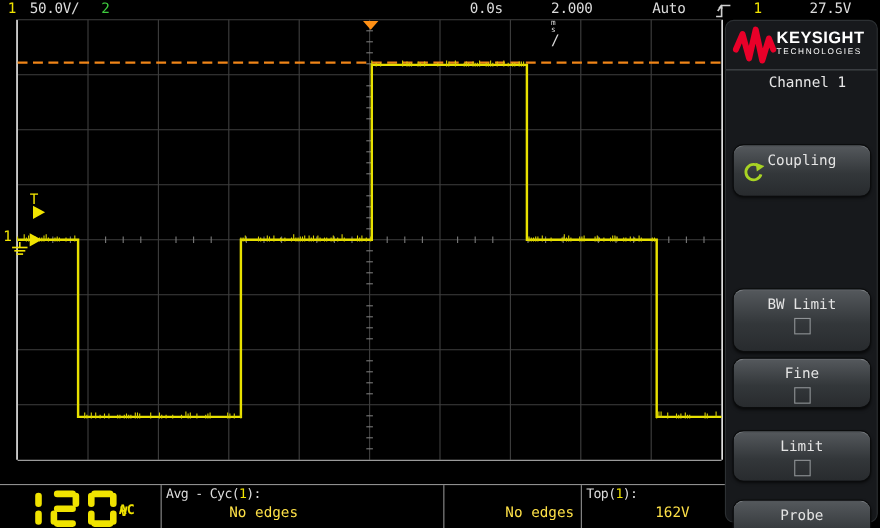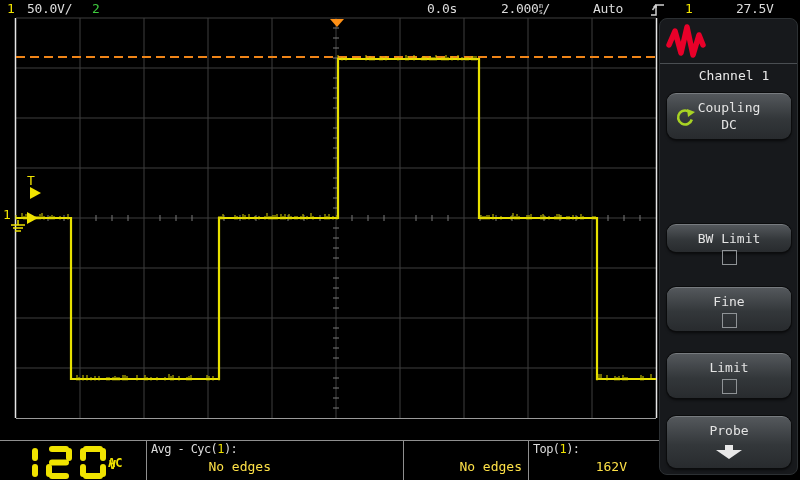--- a/index.html
+++ b/index.html
@@ -2,40 +2,40 @@
 <html><head>
 <meta charset="utf-8">
 <style>
   html,body{margin:0;padding:0;background:#000;}
   #screen{position:relative;width:800px;height:480px;background:#000;overflow:hidden;
           font-family:"DejaVu Sans Mono",monospace;color:#e0e0e0;}
   .abs{position:absolute;}
   
   .tb-item{position:absolute;top:1px;font-size:13px;letter-spacing:-0.3px;white-space:pre;}
   .yellow{color:#f0e300;} .green{color:#3ecb3e;} .white{color:#dcdcdc;}
-  .tb-group{display:flex;align-items:flex-start;}
+  .tb-group{display:flex;align-items:flex-start;flex-direction:column;}
   .unit-stack{display:inline-flex;flex-direction:column;font-size:7px;line-height:6px;margin-top:2px;}
   
   #bottombar{position:absolute;left:0;top:440px;width:659px;height:40px;border-top:1px solid #8f8f8f;background:#000;}
   .meas{position:absolute;top:0;height:40px;border-left:1px solid #8f8f8f;box-sizing:border-box;}
   .meas .lbl{position:absolute;left:4px;top:1px;font-size:12px;letter-spacing:-0.6px;color:#dcdcdc;white-space:pre;}
   .meas .val{position:absolute;right:6px;top:18px;font-size:13px;color:#fde047;white-space:pre;}
   .dvm-mode{position:absolute;font-size:12px;font-weight:bold;color:#f0e300;}
   
   #sidebar{position:absolute;left:659px;top:18px;width:139px;height:457px;background:#17191c;
            border:1px solid #2c3033;border-radius:8px;box-sizing:border-box;}
   #logo-text{position:absolute;left:46px;top:8px;font-family:"Liberation Sans",sans-serif;color:#fff;}
   #logo-name{font-size:15px;font-weight:bold;letter-spacing:0.4px;line-height:15px;}
   #logo-sub{font-size:7.5px;letter-spacing:1.5px;line-height:9px;}
   #sidebar-divider{position:absolute;left:0;top:44px;width:137px;height:1px;background:#4a4e52;}
   #menu-title{position:absolute;left:0;top:49px;width:148px;text-align:center;font-size:13px;color:#e8e8e8;}
   .softkey{position:absolute;left:7px;width:124px;border-radius:9px;
            background:linear-gradient(#54585c,#33373a 55%,#282b2e);
            border-top:1px solid #777b7f;box-shadow:0 0 0 1px #0b0c0d,0 2px 3px rgba(0,0,0,.65);
-           box-sizing:border-box;text-align:center;color:#e4e4e4;font-size:13px;}
+           box-sizing:border-box;text-align:center;color:#e4e4e4;font-size:13px;margin-top:39px;}
   .softkey .sk-label{margin-top:6px;}
   .softkey .sk-value{margin-top:2px;}
   .checkbox{width:13px;height:13px;border:1px solid #8f9396;margin:4px auto 0 auto;background:transparent;}
   
   svg{position:absolute;left:0;top:0;}
 </style>
 </head>
 <body>
 
 <div id="screen">
@@ -196,33 +196,36 @@
     <div class="meas" style="left:528px;width:105px">
       <span class="lbl"><span>Top(</span><span class="yellow">1</span><span>):</span></span>
       <span class="val">162V</span>
     </div>
   </div>
 
   <div id="sidebar">
     <svg style="left:6px;top:4px" width="40" height="38">
       <polyline points="3,22 9,8 15,30 21,4 27,32 33,12 37,22" fill="none" stroke="#e90029" stroke-width="5.5" stroke-linejoin="round" stroke-linecap="round"></polyline>
     </svg>
+    <div id="logo-text">
+      <div id="logo-name">KEYSIGHT</div>
+      <div id="logo-sub">TECHNOLOGIES</div>
+    </div>
     <div id="sidebar-divider"></div>
     <div id="menu-title">Channel 1</div>
 
     <div class="softkey" style="top:74px;height:46px">
       <svg style="left:8px;top:13px" width="20" height="20">
         <path d="M15.5,6 A7,7 0 1 0 16.8,12.5" fill="none" stroke="#a8d324" stroke-width="2.6"></path>
         <polygon points="12,2 20,5 13,10" fill="#a8d324"></polygon>
       </svg>
       <div class="sk-label">Coupling</div>
-      <div class="sk-value">DC</div>
-    </div>
-
-    <div class="softkey" style="top:205px;height:28px">
+    </div>
+
+    <div class="softkey" style="top:205px;height:56px">
       <div class="sk-label">BW Limit</div>
       <div class="checkbox"></div>
     </div>
 
     <div class="softkey" style="top:268px;height:44px">
       <div class="sk-label">Fine</div>
       <div class="checkbox"></div>
     </div>
 
     <div class="softkey" style="top:334px;height:45px">

